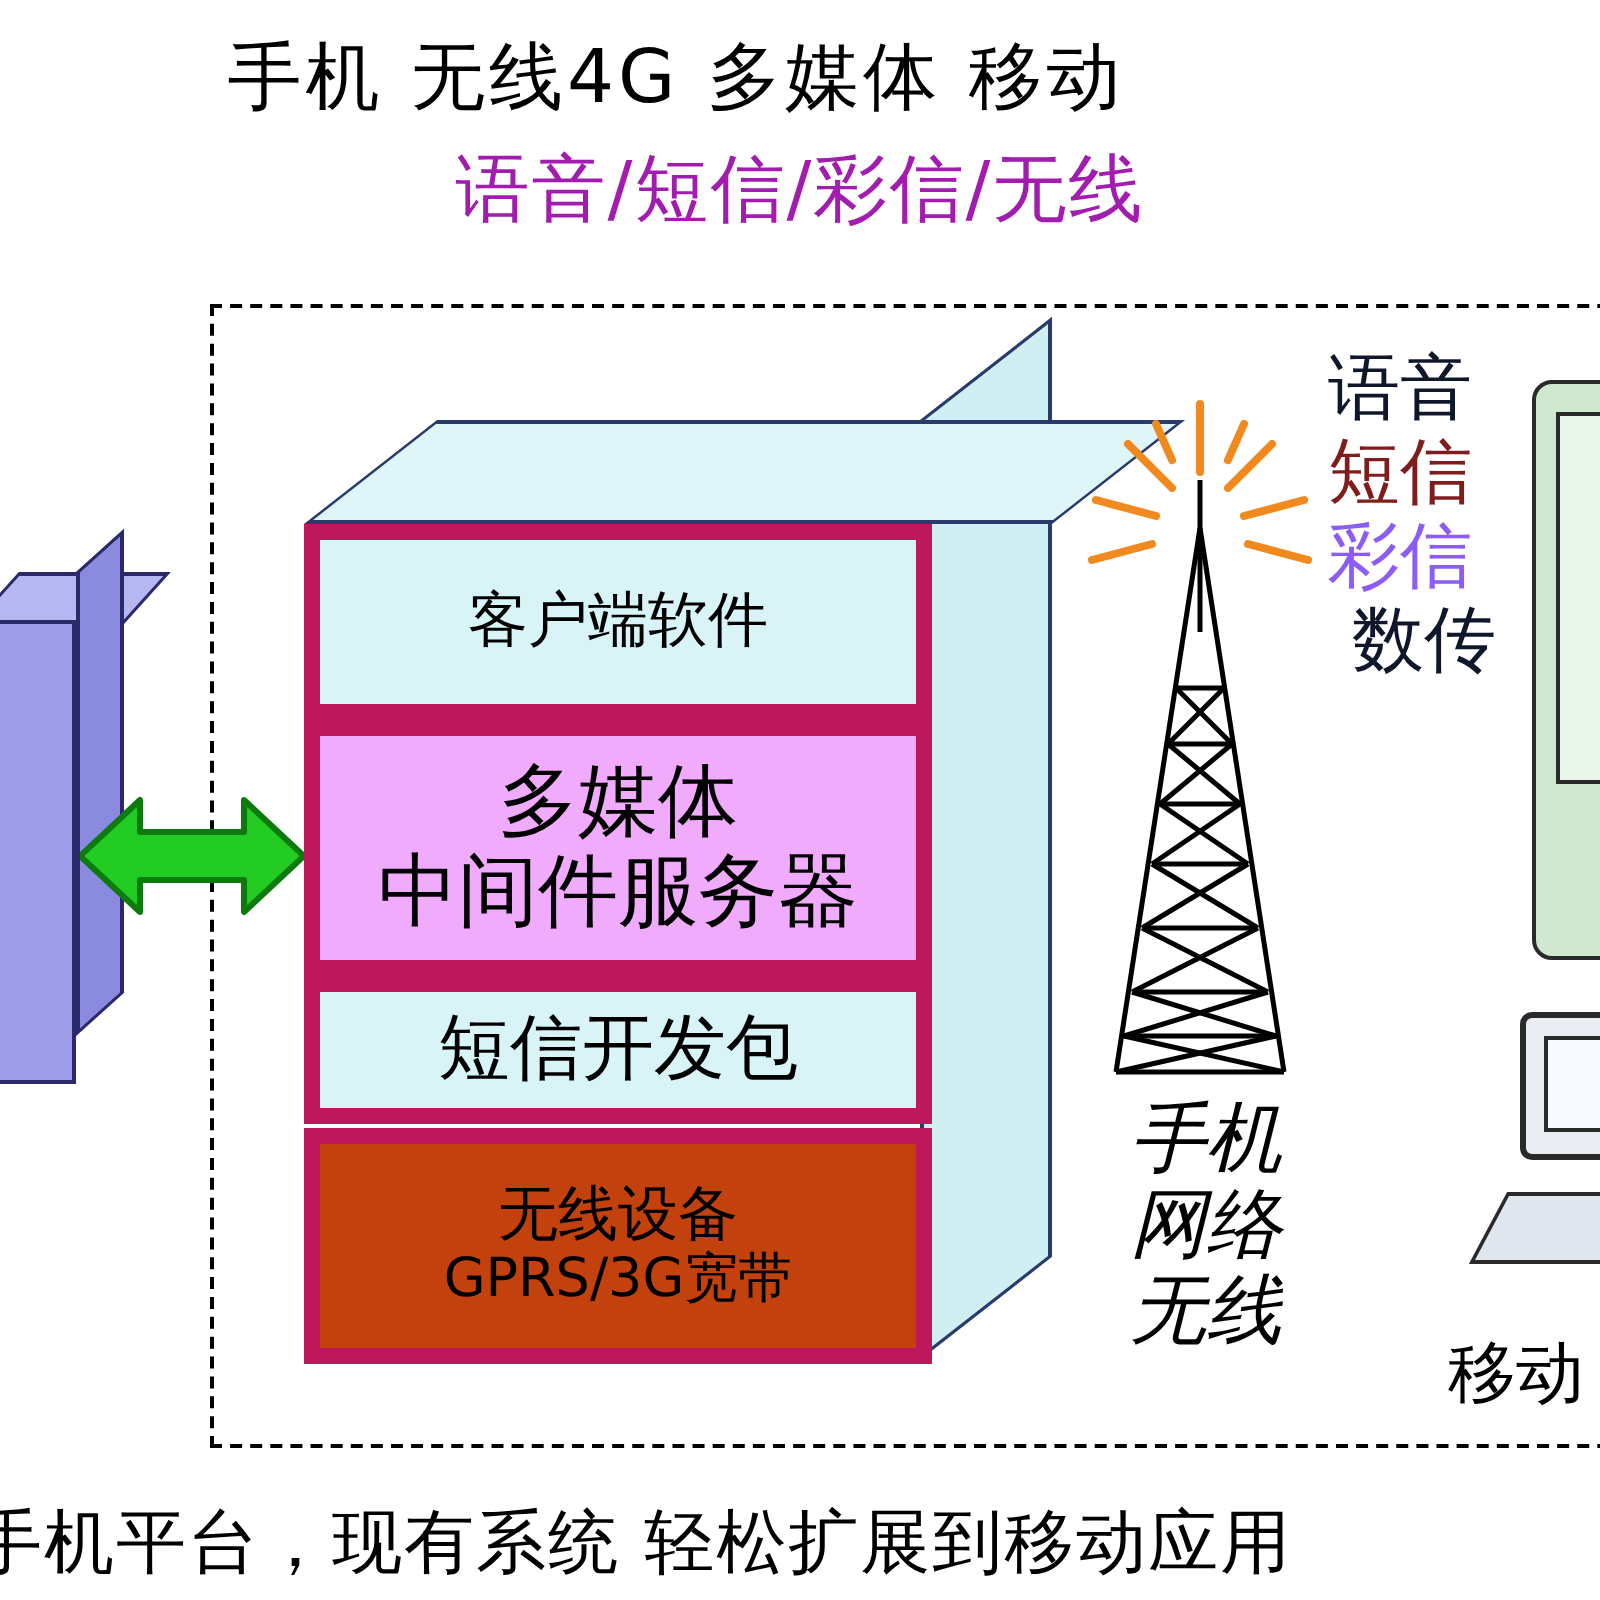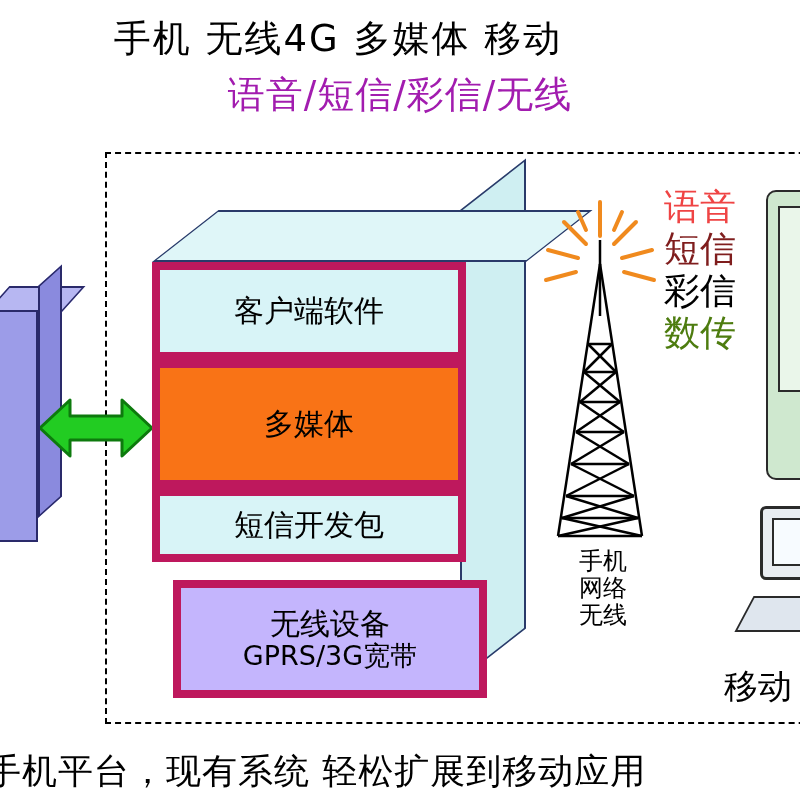--- a/index.html
+++ b/index.html
@@ -56,40 +56,40 @@
     background:#dff6f8;border:2px solid #2a3a6a;box-sizing:border-box;
     transform:skewX(-52deg);transform-origin:bottom left;
   }
   .layer{
     left:152px;width:314px;box-sizing:border-box;
     border:8px solid #be185d;
     display:flex;align-items:center;justify-content:center;
     text-align:center;line-height:1.12;color:#000;
   }
   #layer-client{top:262px;height:98px;background:#d8f4f7;font-size:30px;}
-  #layer-middleware{top:360px;height:128px;background:#f97316;font-size:30px;}
-  #layer-sms{top:488px;height:74px;background:#d8f4f7;font-size:30px;}
-  #layer-wireless{top:580px;height:118px;background:#c4b5fd;font-size:30px;margin-left:21px;}
+  #layer-middleware{top:360px;height:128px;background:#f0abfc;font-size:40px;}
+  #layer-sms{top:488px;height:74px;background:#d8f4f7;font-size:36px;}
+  #layer-wireless{top:564px;height:118px;background:#c2410c;font-size:30px;}
   #layer-wireless .big{font-size:30px;}
   #layer-wireless .small{font-size:27px;text-align:right;}
 
   
   #tower{left:512px;top:196px;width:176px;height:360px;}
   #tower-label{
     left:548px;top:548px;width:110px;text-align:center;
-    font-size:24px;color:#000;line-height:1.13;
+    font-size:38px;color:#000;line-height:1.13;font-style:italic;
   }
 
   
   #service-words{left:664px;top:174px;width:120px;}
   #service-words div{font-size:36px;line-height:1.17;white-space:nowrap;}
-  .w-voice{color:#ef4444;margin-top:12px;}
+  .w-voice{color:#0f172a;}
   .w-sms{color:#7f1d1d;}
-  .w-mms{color:#000000;}
-  .w-data{color:#4d7c0f;}
+  .w-mms{color:#8b5cf6;}
+  .w-data{color:#0f172a;margin-left:12px;}
 
   
   #pda-body{
     left:766px;top:190px;width:70px;height:290px;
     background:#cfe8cf;border:2px solid #2a2a2a;border-radius:10px;box-sizing:border-box;
   }
   #pda-screen{
     left:778px;top:206px;width:52px;height:186px;
     background:#eaf6ea;border:2px solid #2a2a2a;box-sizing:border-box;
   }
@@ -138,20 +138,21 @@
 <div class="abs" id="stack-side"></div>
 <div class="abs" id="stack-top"></div>
 
 <div class="abs layer" id="layer-client">
   <span>客户端软件</span>
 </div>
 
 <div class="abs layer" id="layer-middleware">
   <div>
     <div>多媒体</div>
+    <div>中间件服务器</div>
   </div>
 </div>
 
 <div class="abs layer" id="layer-sms">
   <span>短信开发包</span>
 </div>
 
 <div class="abs layer" id="layer-wireless">
   <div>
     <div class="big">无线设备</div>

